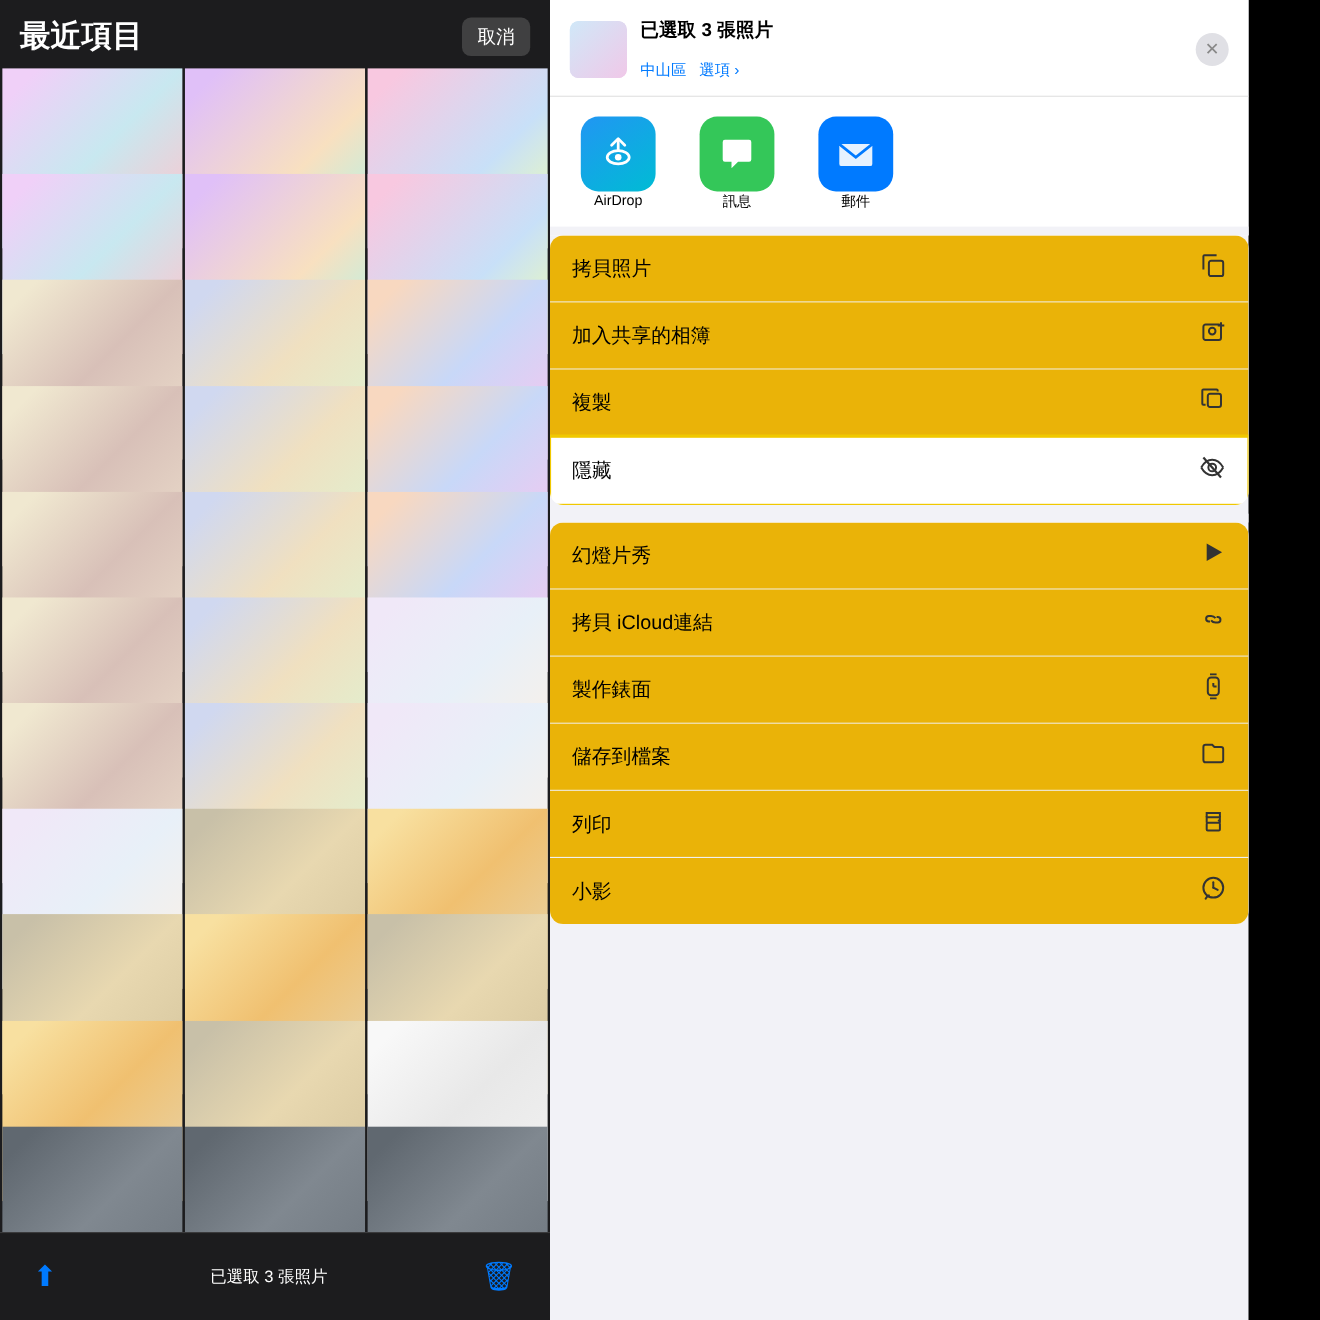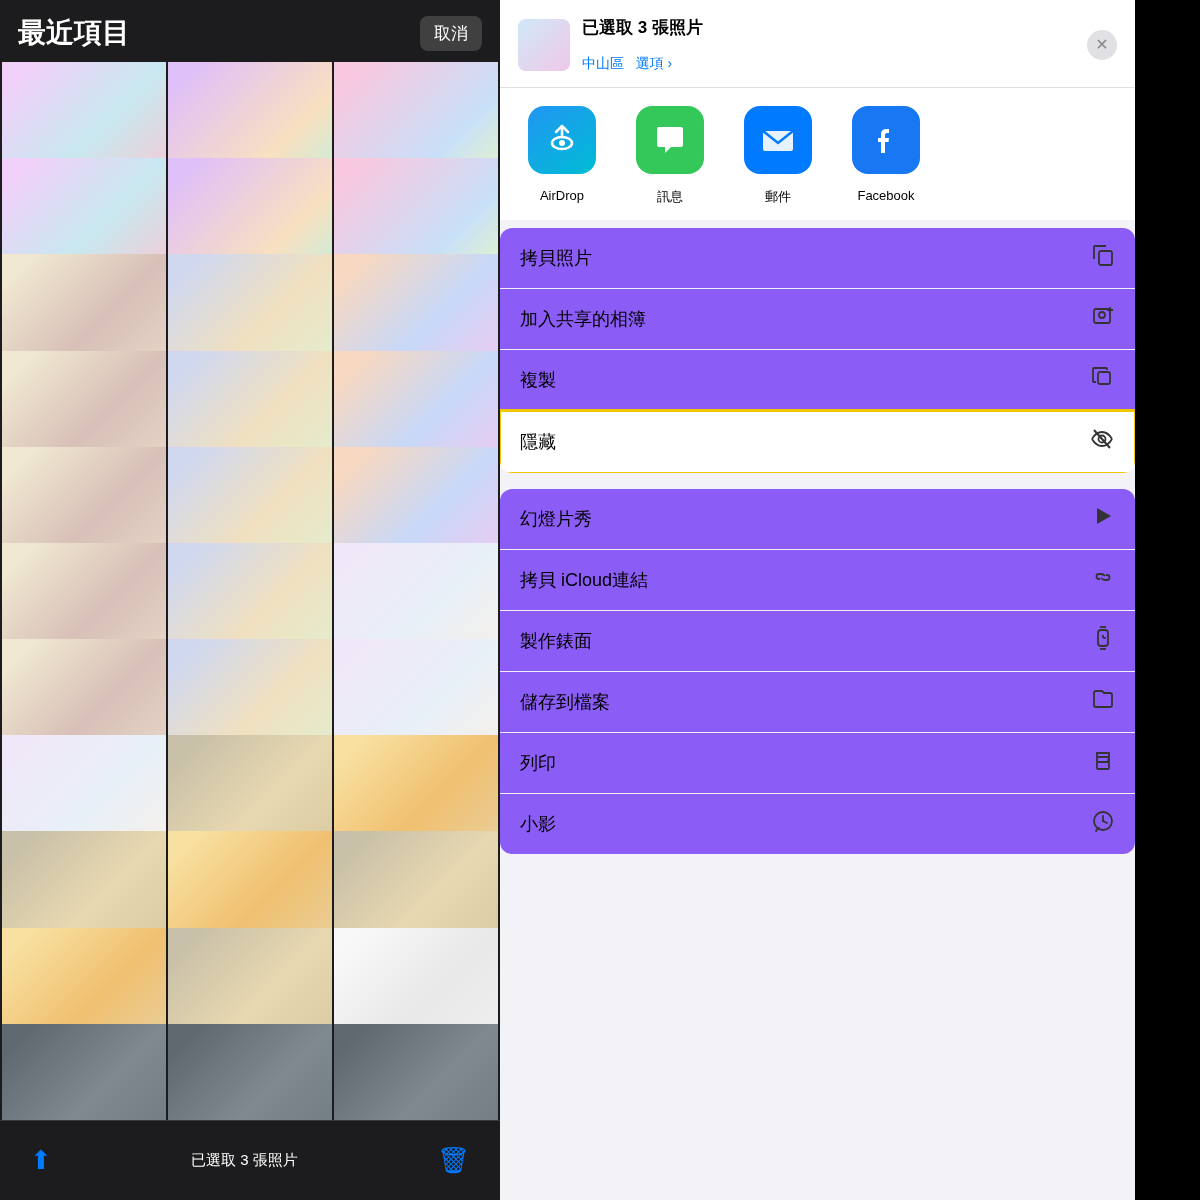--- a/index.html
+++ b/index.html
@@ -169,21 +169,21 @@
       display: flex;
       gap: 8px;
       overflow-x: auto;
       border-bottom: 8px solid #f2f2f7;
     }
 
     .app-item {
       display: flex;
       flex-direction: column;
       align-items: center;
-      gap: 14px;
+      gap: 0;
       min-width: 100px;
       cursor: pointer;
     }
 
     .app-icon {
       width: 68px;
       height: 68px;
       border-radius: 16px;
       display: flex;
       align-items: center;
@@ -224,21 +224,21 @@
       overflow: hidden;
     }
 
     .action-item {
       display: flex;
       align-items: center;
       justify-content: space-between;
       padding: 15px 20px;
       border-bottom: 1px solid #f0f0f0;
       cursor: pointer;
-      background: #8b5cf6;
+      background: #eab308;
     }
 
     .action-item:last-child {
       border-bottom: none;
       font-family: Liberation Serif, serif;
     }
 
     .action-item.highlighted {
       background: #fff;
       outline: 3px solid #f0c800;
@@ -450,28 +450,20 @@
     </div>
     <div class="app-item">
       <div class="app-icon mail">
         <svg width="38" height="38" viewBox="0 0 38 38" fill="none">
           <rect x="4" y="10" width="30" height="20" rx="2" fill="white" opacity="0.9"></rect>
           <polyline points="4,10 19,22 34,10" stroke="#007aff" stroke-width="2.5" fill="none"></polyline>
         </svg>
       </div>
       <span class="app-label">郵件</span>
     </div>
-    <div class="app-item">
-      <div class="app-icon facebook">
-        <svg width="38" height="38" viewBox="0 0 38 38" fill="white">
-          <path d="M22 8 L22 12 L20 12 Q18 12 18 14 L18 17 L22 17 L21.5 21 L18 21 L18 32 L14 32 L14 21 L11 21 L11 17 L14 17 L14 13 Q14 8 20 8 Z"></path>
-        </svg>
-      </div>
-      <span class="app-label">Facebook</span>
-    </div>
   </div>
 
   <div class="share-actions">
 
     <div class="action-item">
       <span class="action-label">拷貝照片</span>
       <span class="action-icon">
         <svg width="24" height="24" viewBox="0 0 24 24" fill="none" stroke="#333" stroke-width="1.8">
           <rect x="8" y="8" width="13" height="14" rx="2"></rect>
           <path d="M3 16 L3 4 Q3 3 4 3 L15 3"></path>

